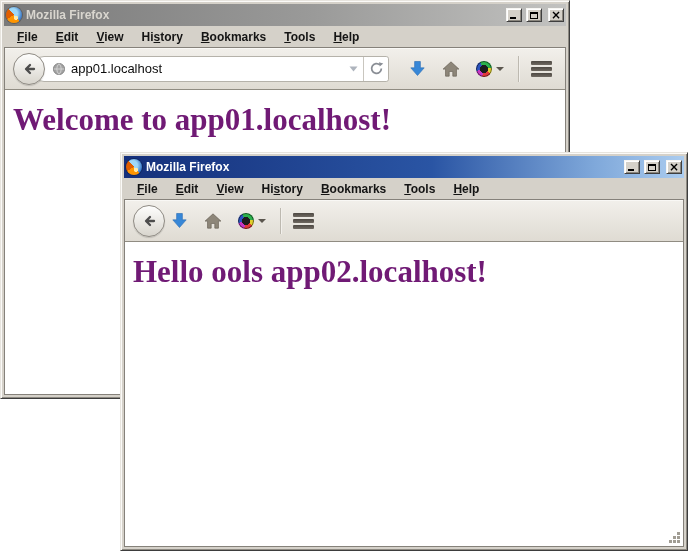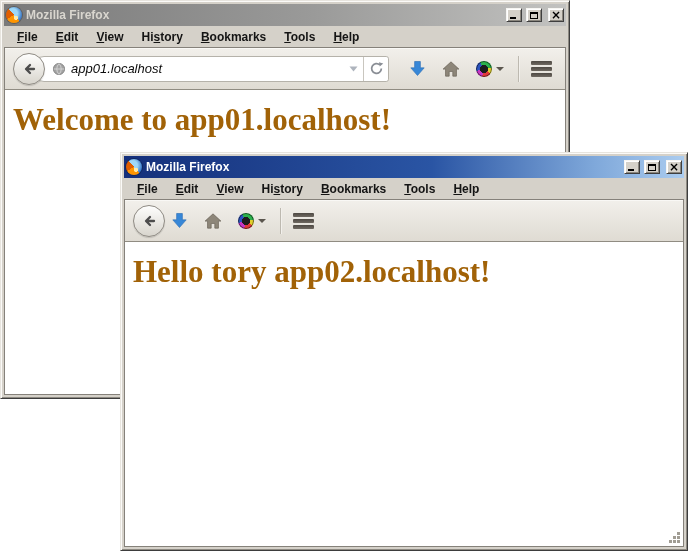--- a/index.html
+++ b/index.html
@@ -46,42 +46,42 @@
   .client{flex:1;display:flex;flex-direction:column;border:1px solid #85817A;min-height:0;}
 
   .toolbar{height:41px;flex:none;display:flex;align-items:center;padding:0 8px;
     background:linear-gradient(#F2F0EB,#DFDBD3);
     border-bottom:1px solid #908C82;box-shadow:inset 0 1px 0 #F9F8F5;position:relative;}
   .back-btn{width:30px;height:30px;border-radius:50%;flex:none;z-index:2;margin-right:-14px;
     background:linear-gradient(#FEFEFD,#D8D5CD);border:1px solid #8F8B84;
     box-shadow:0 1px 1px rgba(0,0,0,.15);display:flex;align-items:center;justify-content:center;}
   .urlbar{height:26px;box-sizing:border-box;width:358px;background:#fff;
     border:1px solid #B5B2AA;border-radius:14px 3px 3px 14px;
-    display:flex;align-items:center;padding-left:20px;gap:5px;z-index:1;font-style:italic;}
+    display:flex;align-items:center;padding-left:20px;gap:5px;z-index:1;}
   .url-text{font-size:13px;color:#0c0c0c;flex:1;white-space:nowrap;overflow:hidden;}
   .url-reload{align-self:stretch;width:24px;flex:none;border-left:1px solid #C9C6BF;
     display:flex;align-items:center;justify-content:center;}
   .nav-ico{flex:none;display:flex;align-items:center;justify-content:center;}
   .dl-ico{margin-left:20px;}
   .home-ico{margin-left:16px;}
   .addon-btn{margin-left:16px;display:flex;align-items:center;gap:4px;}
   .color-wheel{width:16px;height:16px;border-radius:50%;
     background:
       radial-gradient(circle at 50% 50%, #1c1c1c 0 37%, rgba(0,0,0,0) 38%),
       conic-gradient(#2bb24c 0 80deg,#e0d02c 80deg 125deg,#e03a3a 125deg 195deg,#c536c5 195deg 255deg,#2a52be 255deg 330deg,#2bb24c 330deg 360deg);
     box-shadow:inset 0 0 0 1px rgba(0,0,0,.55);}
   .caret-down{width:0;height:0;border-left:4px solid transparent;border-right:4px solid transparent;border-top:4px solid #5B564E;}
   .tb-sep{width:1px;height:26px;background:#BDB9B0;box-shadow:1px 0 0 #F2F0EC;margin:0 12px 0 14px;}
   .hamburger{display:flex;flex-direction:column;gap:2px;}
   .hamburger i{display:block;width:21px;height:4px;border-radius:1px;background:linear-gradient(#4E4943,#6F6961);}
 
   
   .content{flex:1;background:#fff;position:relative;overflow:hidden;min-height:0;}
   .content h1{font-family:"Liberation Serif","DejaVu Serif",serif;font-weight:bold;
-    font-size:31px;color:#a16207;margin:12px 12px 0 8px;white-space:nowrap;}
+    font-size:31px;color:#701a75;margin:12px 12px 0 8px;white-space:nowrap;}
   .grip{position:absolute;right:3px;bottom:3px;width:3px;height:3px;background:#A19D94;
     box-shadow:-4px 0 0 #A19D94,-8px 0 0 #A19D94,0 -4px 0 #A19D94,-4px -4px 0 #A19D94,0 -8px 0 #A19D94;}
 
   svg{display:block;}
 </style>
 </head>
 <body>
 
 <div class="desktop">
 
@@ -211,19 +211,19 @@
           <span class="caret-down"></span>
         </span>
         <span class="tb-sep"></span>
         <span class="hamburger">
             <i></i>
             <i></i>
             <i></i>
           </span>
       </div>
       <div class="content">
-        <h1>Hello tory app02.localhost!</h1>
+        <h1>Hello ools app02.localhost!</h1>
         <span class="grip"></span>
       </div>
     </div>
   </div>
 
 </div>
 
 </body></html>

